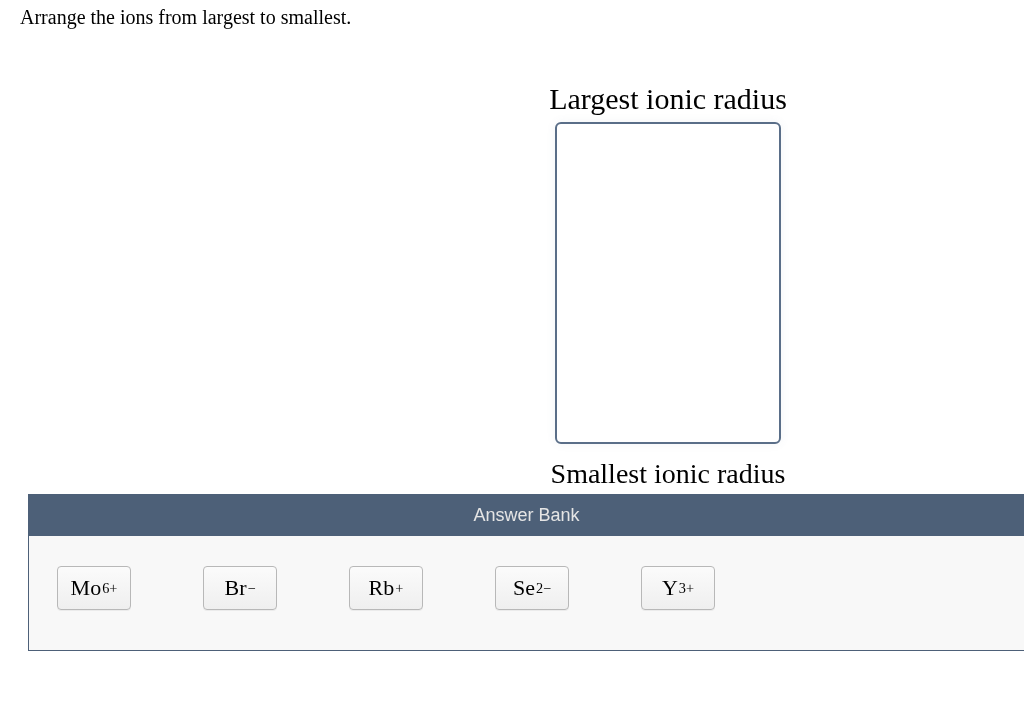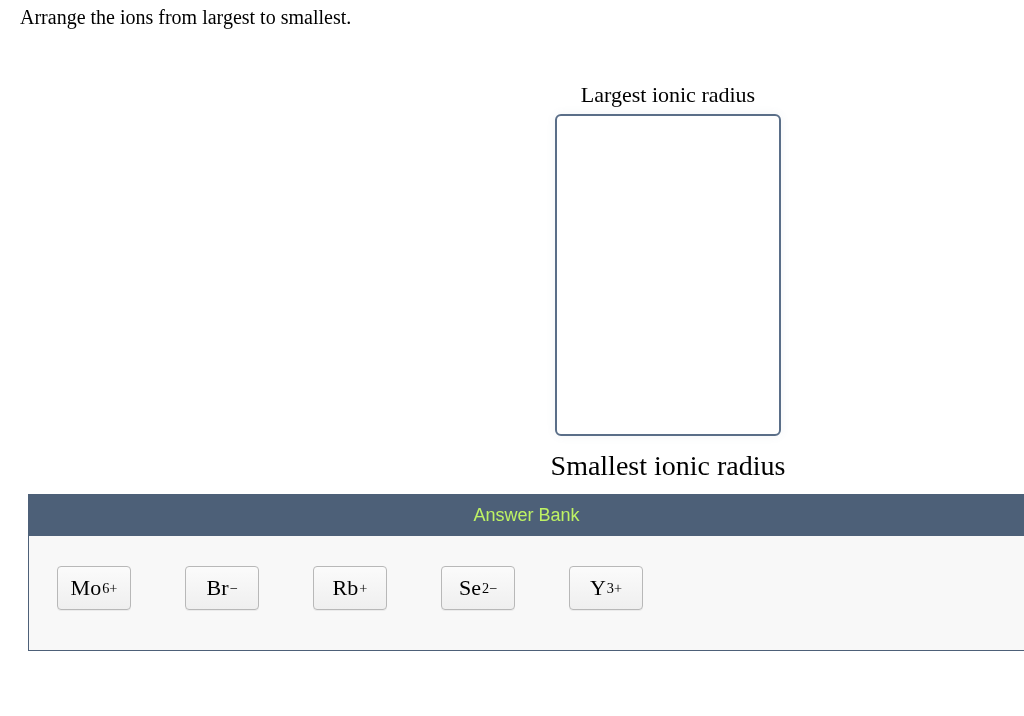--- a/index.html
+++ b/index.html
@@ -21,21 +21,21 @@
     font-size: 20px;
   }
 
   .drop-area {
     position: absolute;
     left: 548px;
     top: 82px;
     width: 240px;
   }
   .drop-label {
-    font-size: 22px;
+    font-size: 30px;
     text-align: center;
     margin-bottom: 6px;
   }
   .drop-box {
     width: 226px;
     height: 322px;
     margin: 0 auto;
     border: 2px solid #5a6e88;
     border-radius: 6px;
     background: #fff;
@@ -52,31 +52,31 @@
     position: absolute;
     left: 28px;
     right: 0;
     top: 494px;
     border: 1px solid #4d6078;
     border-right: none;
     box-sizing: border-box;
   }
   .bank-header {
     background: #4d6078;
-    color: #bef264;
+    color: #e5e5e5;
     font-family: Arial, Helvetica, sans-serif;
     font-size: 18px;
     text-align: center;
     padding: 10px 0;
   }
   .bank-body {
     background: #f8f8f8;
     padding: 30px 28px 40px 28px;
     display: flex;
-    gap: 54px;
+    gap: 72px;
     align-items: flex-end;
   }
 
   .ion-tile {
     display: inline-flex;
     align-items: center;
     justify-content: center;
     min-width: 74px;
     height: 44px;
     padding: 0 12px;

